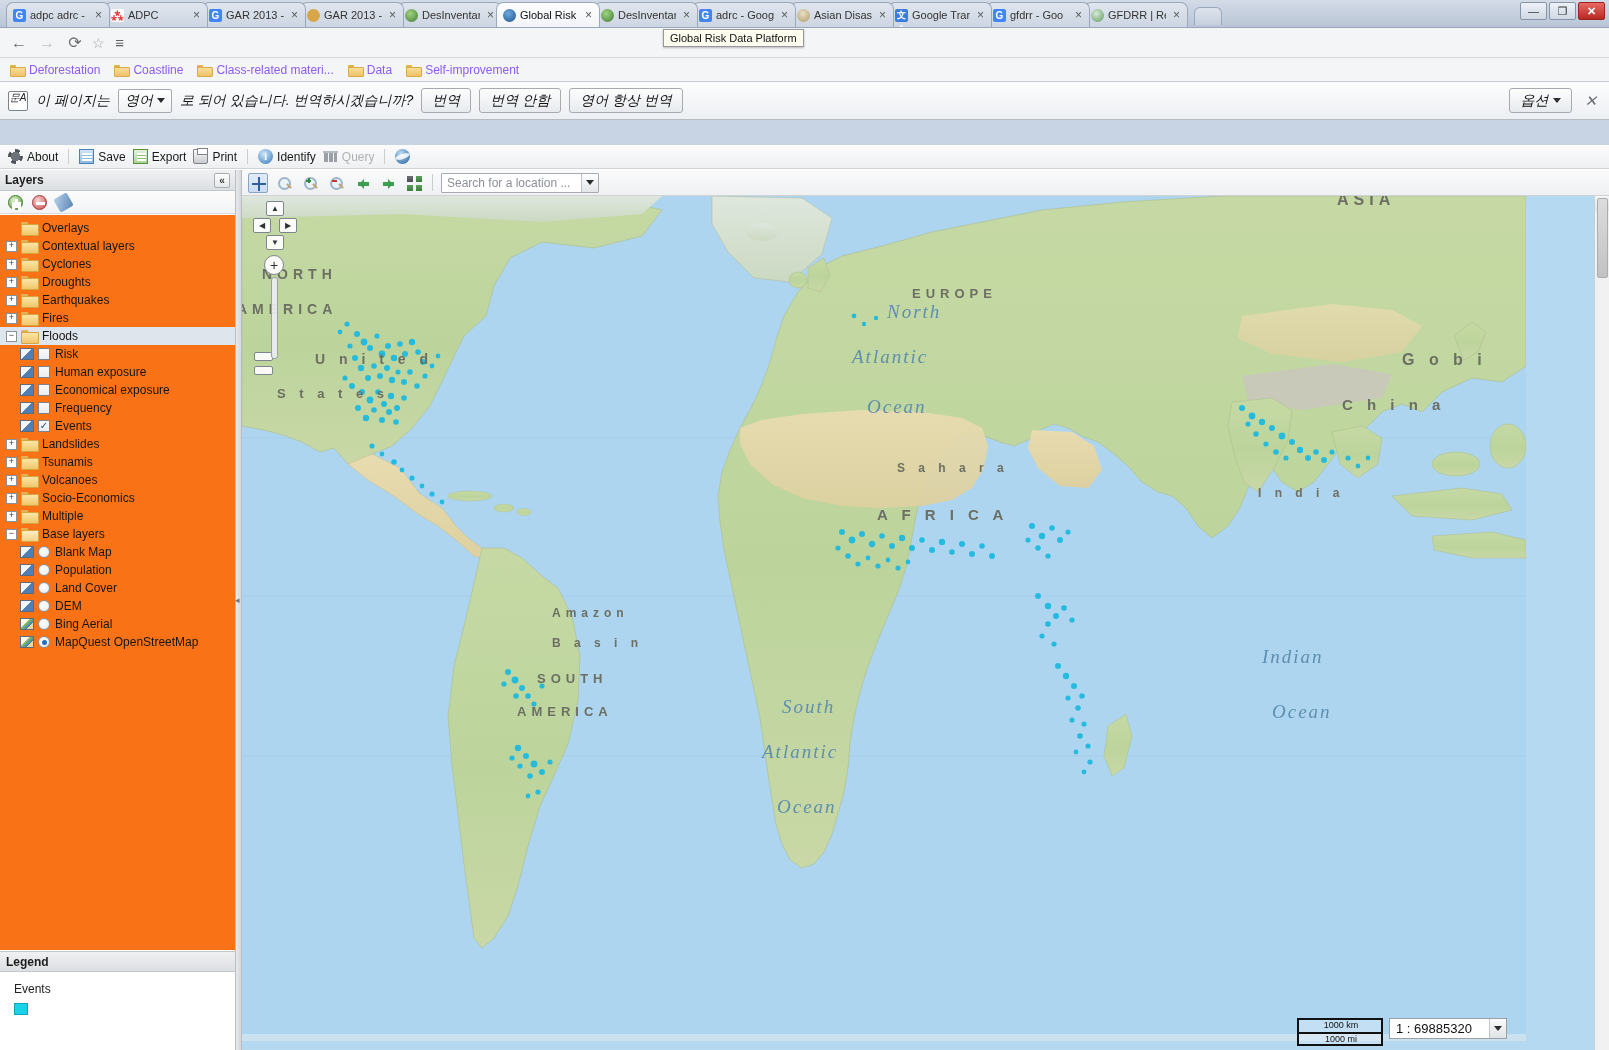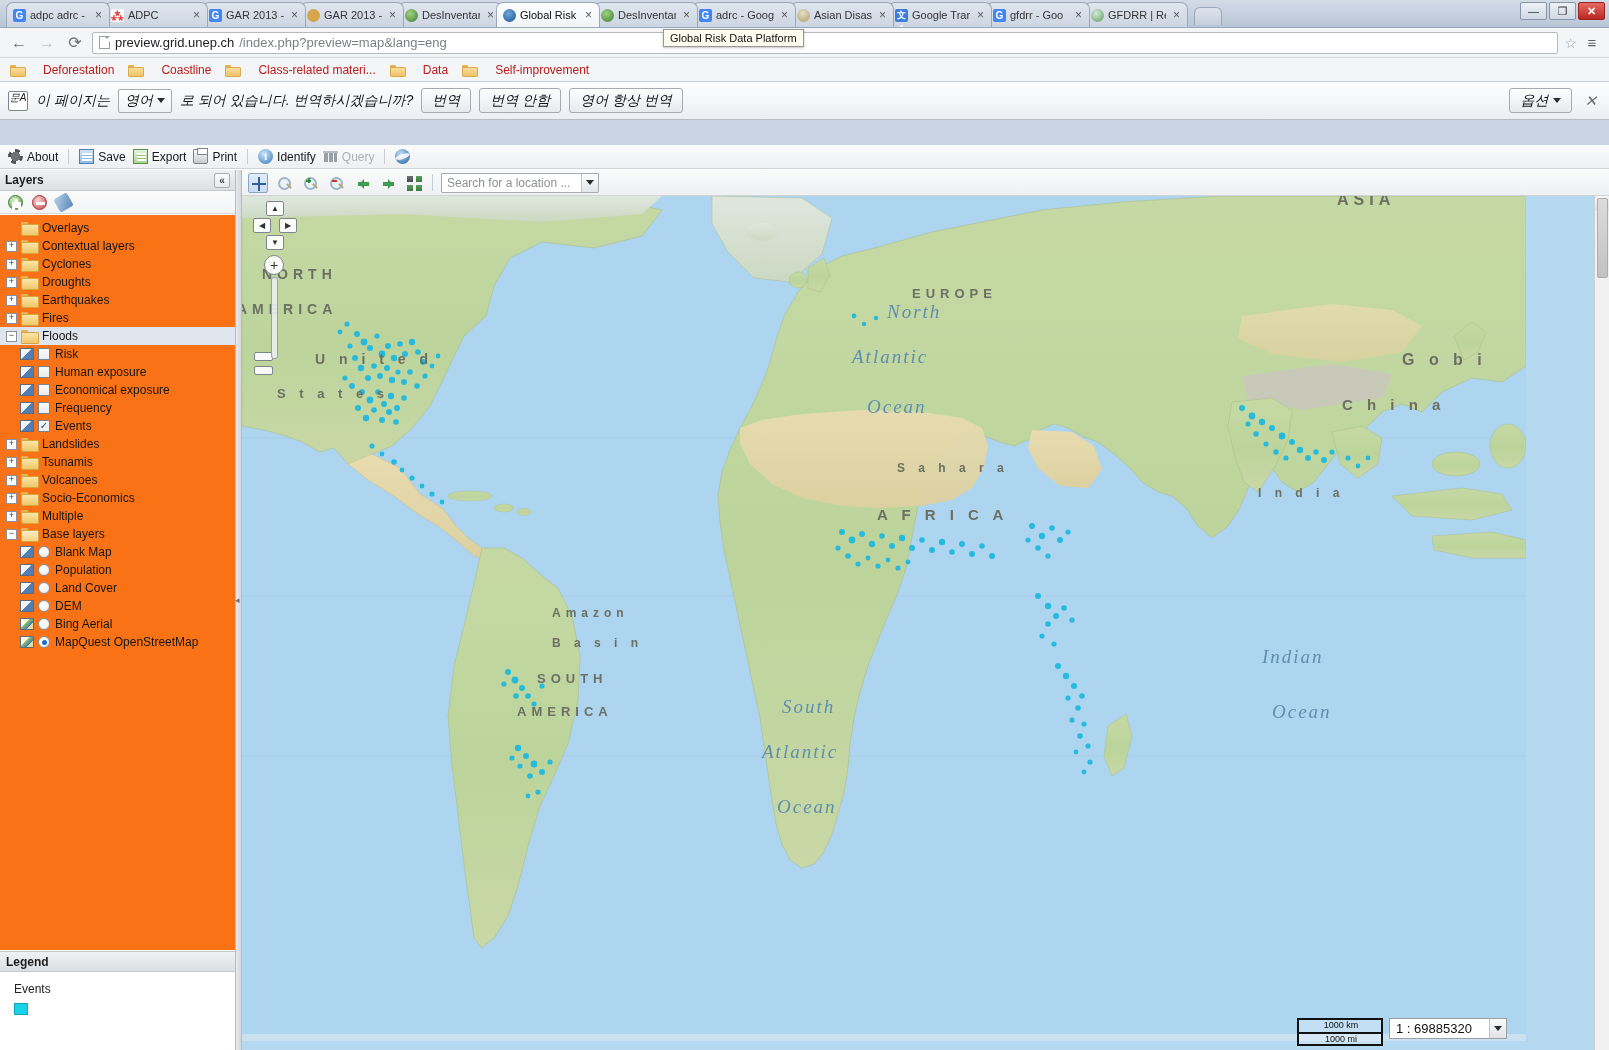--- a/index.html
+++ b/index.html
@@ -88,21 +88,21 @@
 
   .tooltip {
     position:absolute; left:663px; top:29px; z-index:40;
     background:#fdfdf0; border:1px solid #96989b;
     font-size:11px; padding:2px 6px; color:#111; white-space:nowrap;
     box-shadow:0 1px 2px rgba(0,0,0,.25);
   }
 
   .bookmarks { height:24px; background:#f4f5f7; display:flex; align-items:center;
                gap:14px; padding:0 10px; border-bottom:1px solid #c9ccd1; }
-  .bm { display:flex; align-items:center; gap:19px; font-size:12px; color:#b91c1c; }
+  .bm { display:flex; align-items:center; gap:5px; font-size:12px; color:#8b5cf6; }
   .folder-ico { width:14px; height:11px; position:relative; flex:0 0 14px; }
   .folder-ico:before { content:""; position:absolute; left:0; top:1px; width:6px; height:3px;
                        background:#e2b150; border-radius:1px 1px 0 0; }
   .folder-ico:after  { content:""; position:absolute; left:0; top:3px; width:14px; height:8px;
                        background:linear-gradient(#fbdd9b,#eec267); border:1px solid #d9a94a;
                        border-radius:1px; }
 
   
   .translate {
     height:38px; background:linear-gradient(#fdfdfd,#eceff3);
@@ -412,25 +412,20 @@
       <div class="winbtn">—</div>
       <div class="winbtn">❐</div>
       <div class="winbtn close">✕</div>
     </div>
   </div>
 
   <div class="navbar">
     <div class="navicon">←</div>
     <div class="navicon dim">→</div>
     <div class="navicon">⟳</div>
-    <div class="omnibox">
-      <span class="page-glyph"></span>
-      <span class="url-strong">preview.grid.unep.ch</span>
-      <span class="url-dim">/index.php?preview=map&amp;lang=eng</span>
-    </div>
     <div class="star">☆</div>
     <div class="menu-btn">≡</div>
   </div>
 
   <div class="tooltip">Global Risk Data Platform</div>
 
   <div class="bookmarks" id="bookmarks-bar">
       <div class="bm">
         <span class="folder-ico"></span>
         <span>Deforestation</span>

